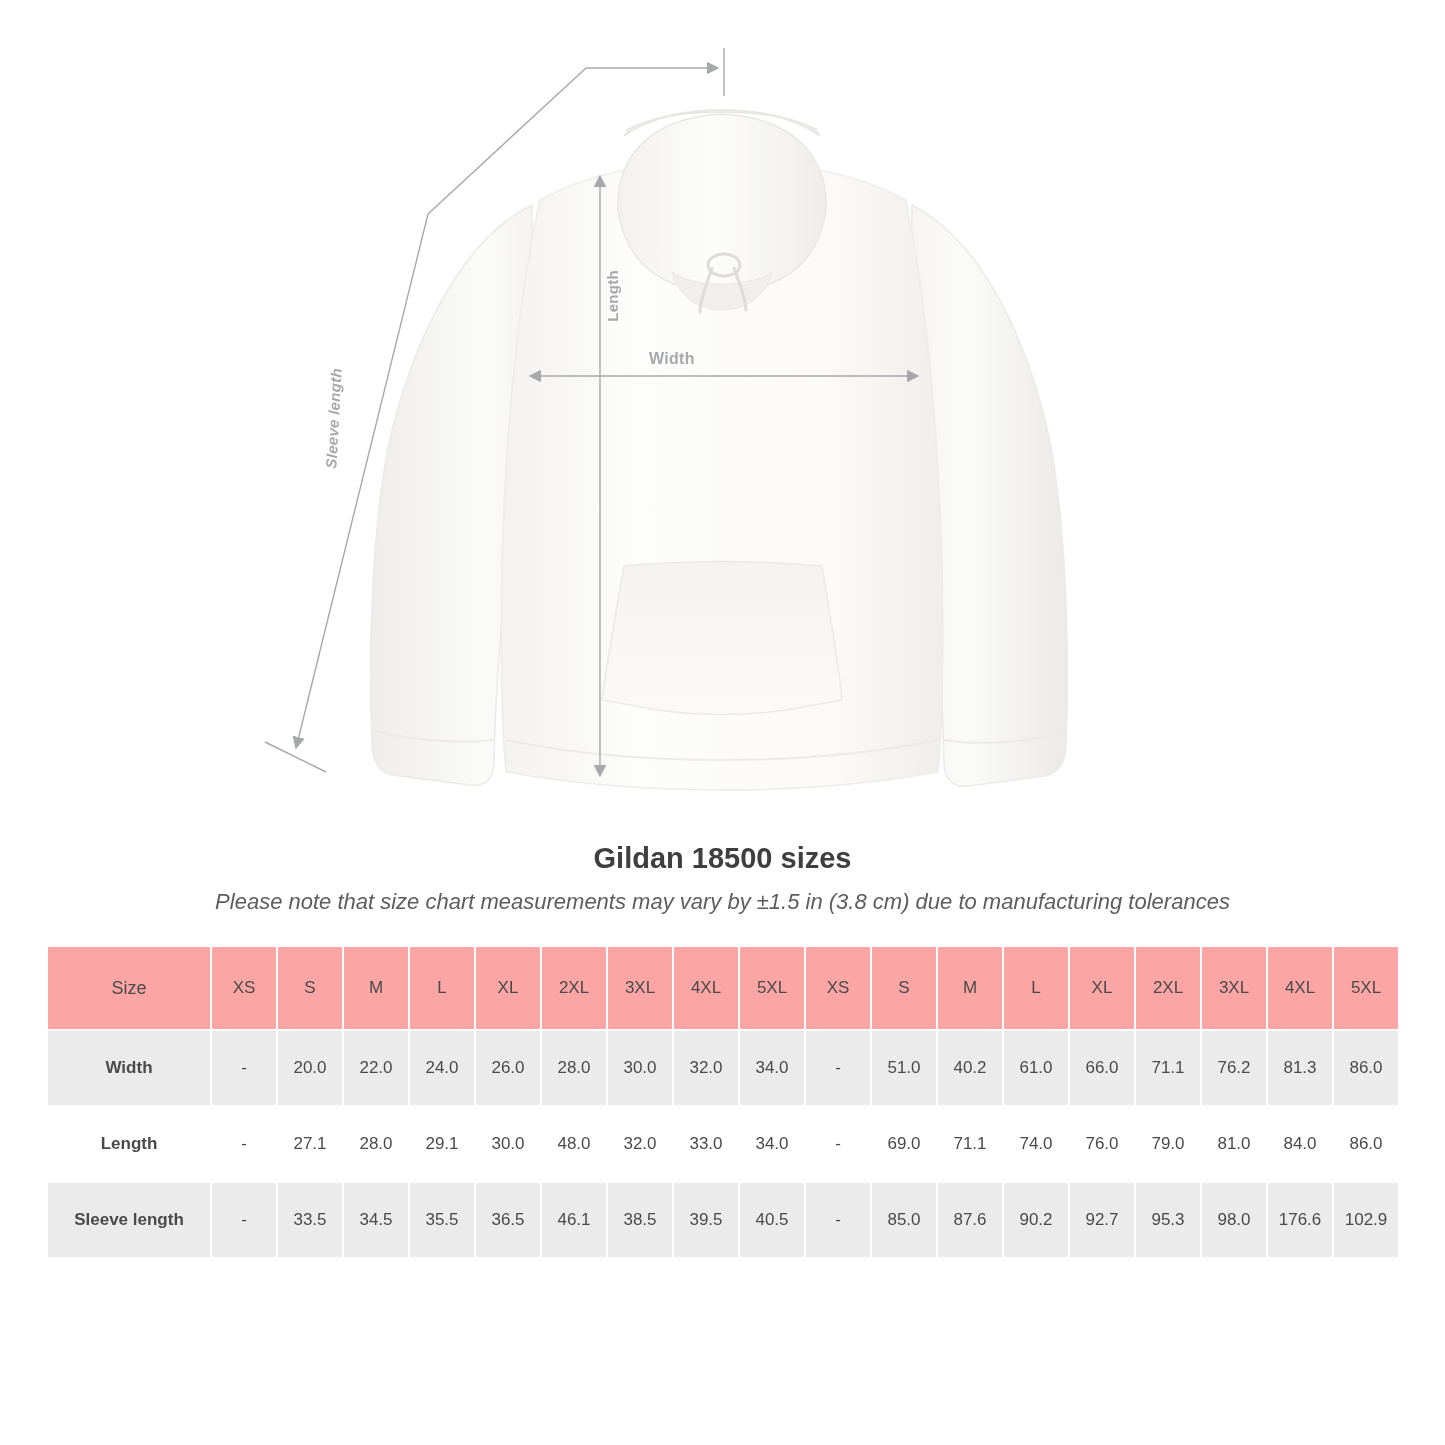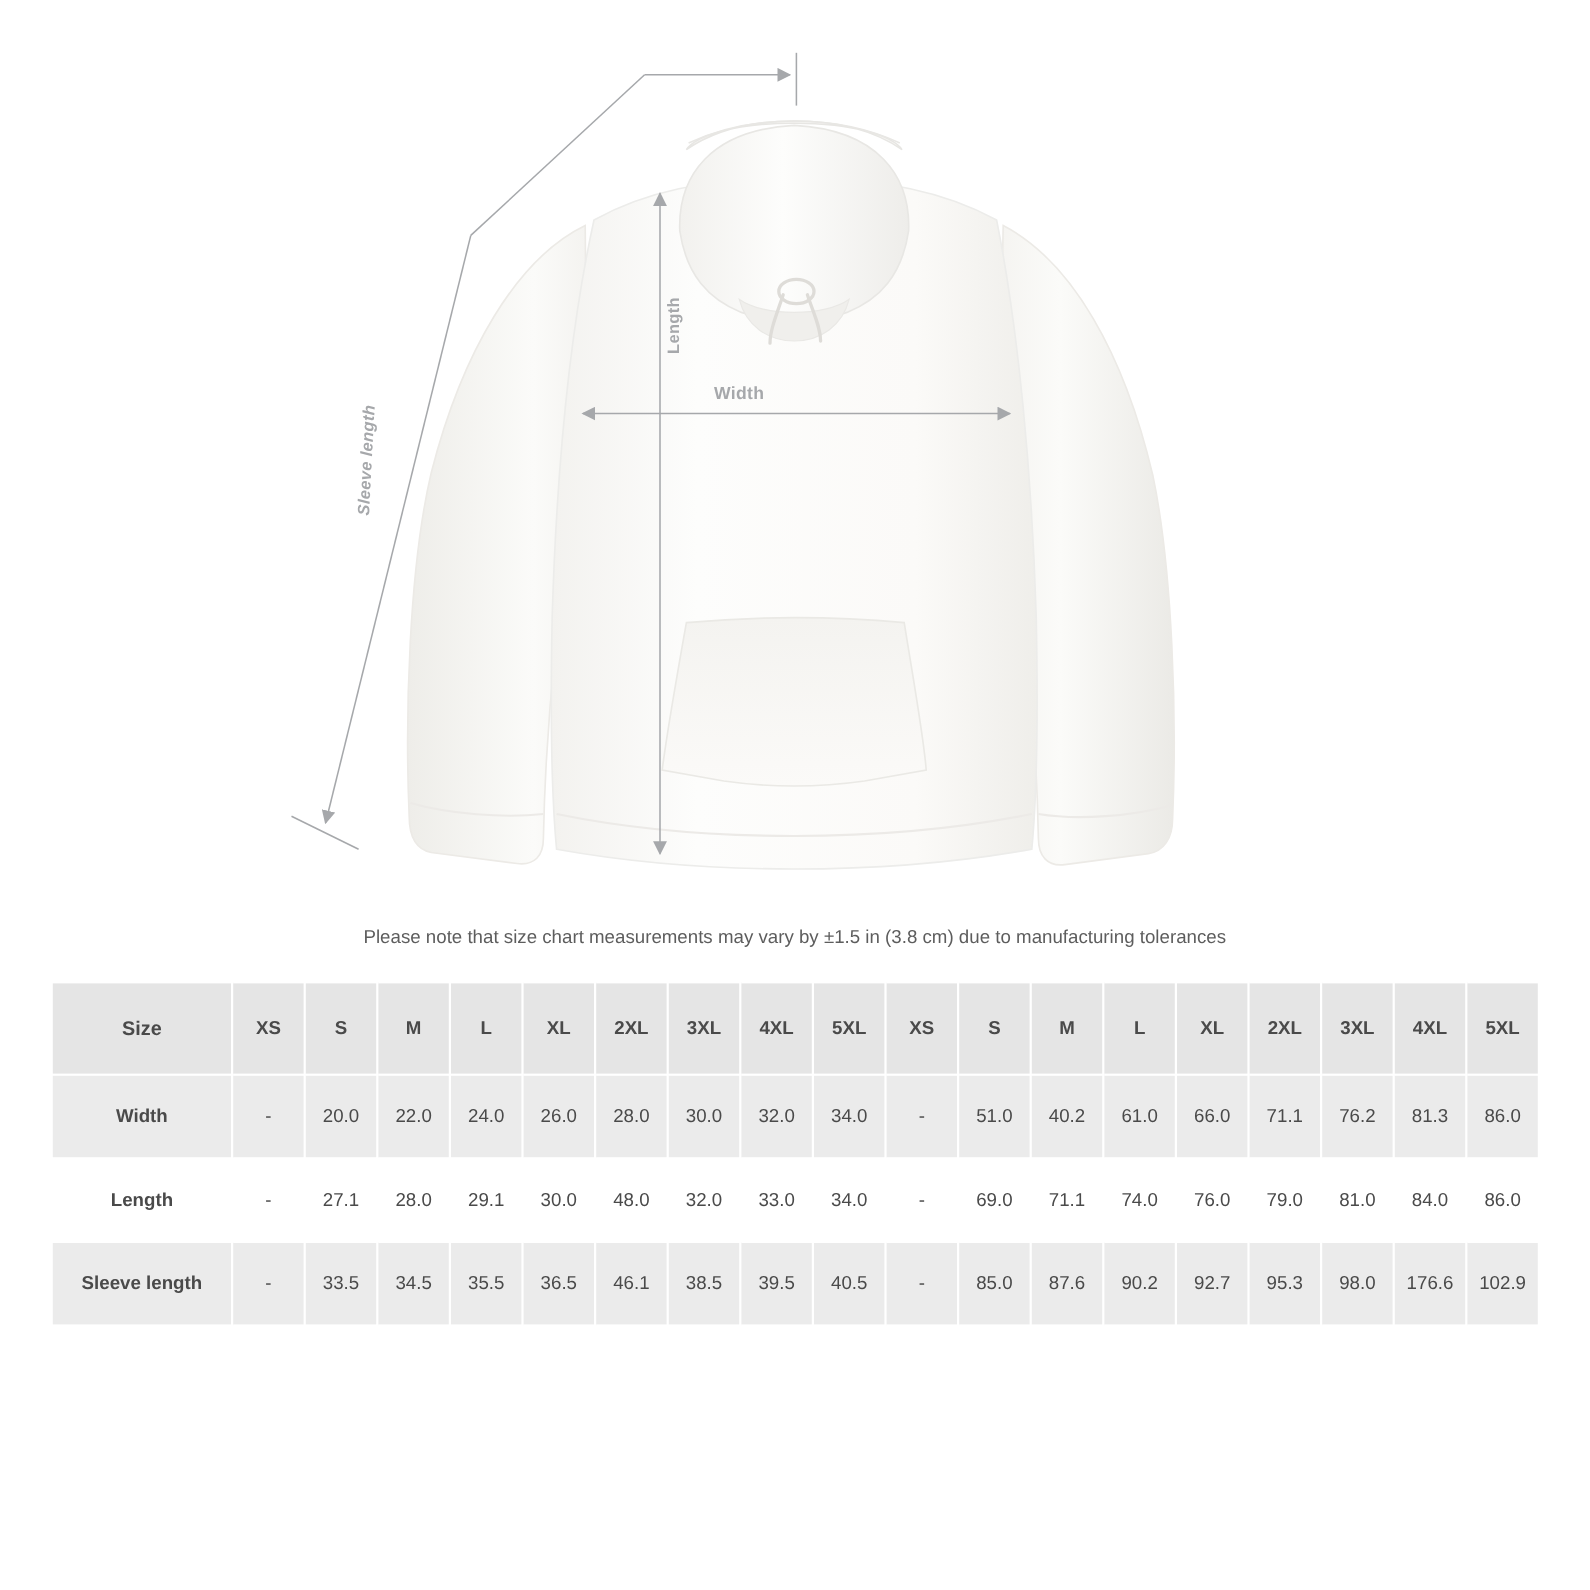--- a/index.html
+++ b/index.html
@@ -58,21 +58,22 @@
     text-align: center;
     margin-top: 12px;
   }
   .chart-title {
     font-size: 29px;
     font-weight: bold;
     color: #3f3f3f;
     margin: 0 0 14px 0;
   }
   .chart-note {
-    font-size: 17px;
+    font-size: 22px;
+    font-style: italic;
     color: #5d5d5d;
     margin: 0;
   }
 
   
   .table-wrap {
     margin: 30px 46px 0 46px;
   }
   table.size-table {
     border-collapse: collapse;
@@ -98,23 +99,23 @@
     color: #7c7f83;
     line-height: 1.25;
   }
   .unit-head .u-sub {
     font-size: 16px;
     font-style: italic;
     color: #7c7f83;
     line-height: 1.6;
   }
   .hdr-row td {
-    background: #e5e5e5;
+    background: #fca5a5;
     height: 82px;
-    font-weight: bold;
+    font-weight: normal;
     font-size: 18px;
     color: #3f3f3f;
     margin-top: 32px;
   }
   .hdr-row td.size-cell {
     font-size: 18px;
   }
   .row-shade td {
     background: #ebebeb;
     height: 74px;
@@ -224,20 +225,21 @@
       <line x1="530" y1="376" x2="918" y2="376" marker-start="url(#arrTail)" marker-end="url(#arrHead)"></line>
     </g>
   </svg>
 
   <div class="dim-label label-width">Width</div>
   <div class="dim-label label-length">Length</div>
   <div class="dim-label label-sleeve">Sleeve length</div>
 </div>
 
 <div class="title-block">
+  <h1 class="chart-title">Gildan 18500 sizes</h1>
   <p class="chart-note">Please note that size chart measurements may vary by ±1.5 in (3.8 cm) due to manufacturing tolerances</p>
 </div>
 
 <div class="table-wrap">
   <table class="size-table">
     <colgroup>
       <col class="col-label">
       <col class="col-data">
         <col class="col-data">
         <col class="col-data">

